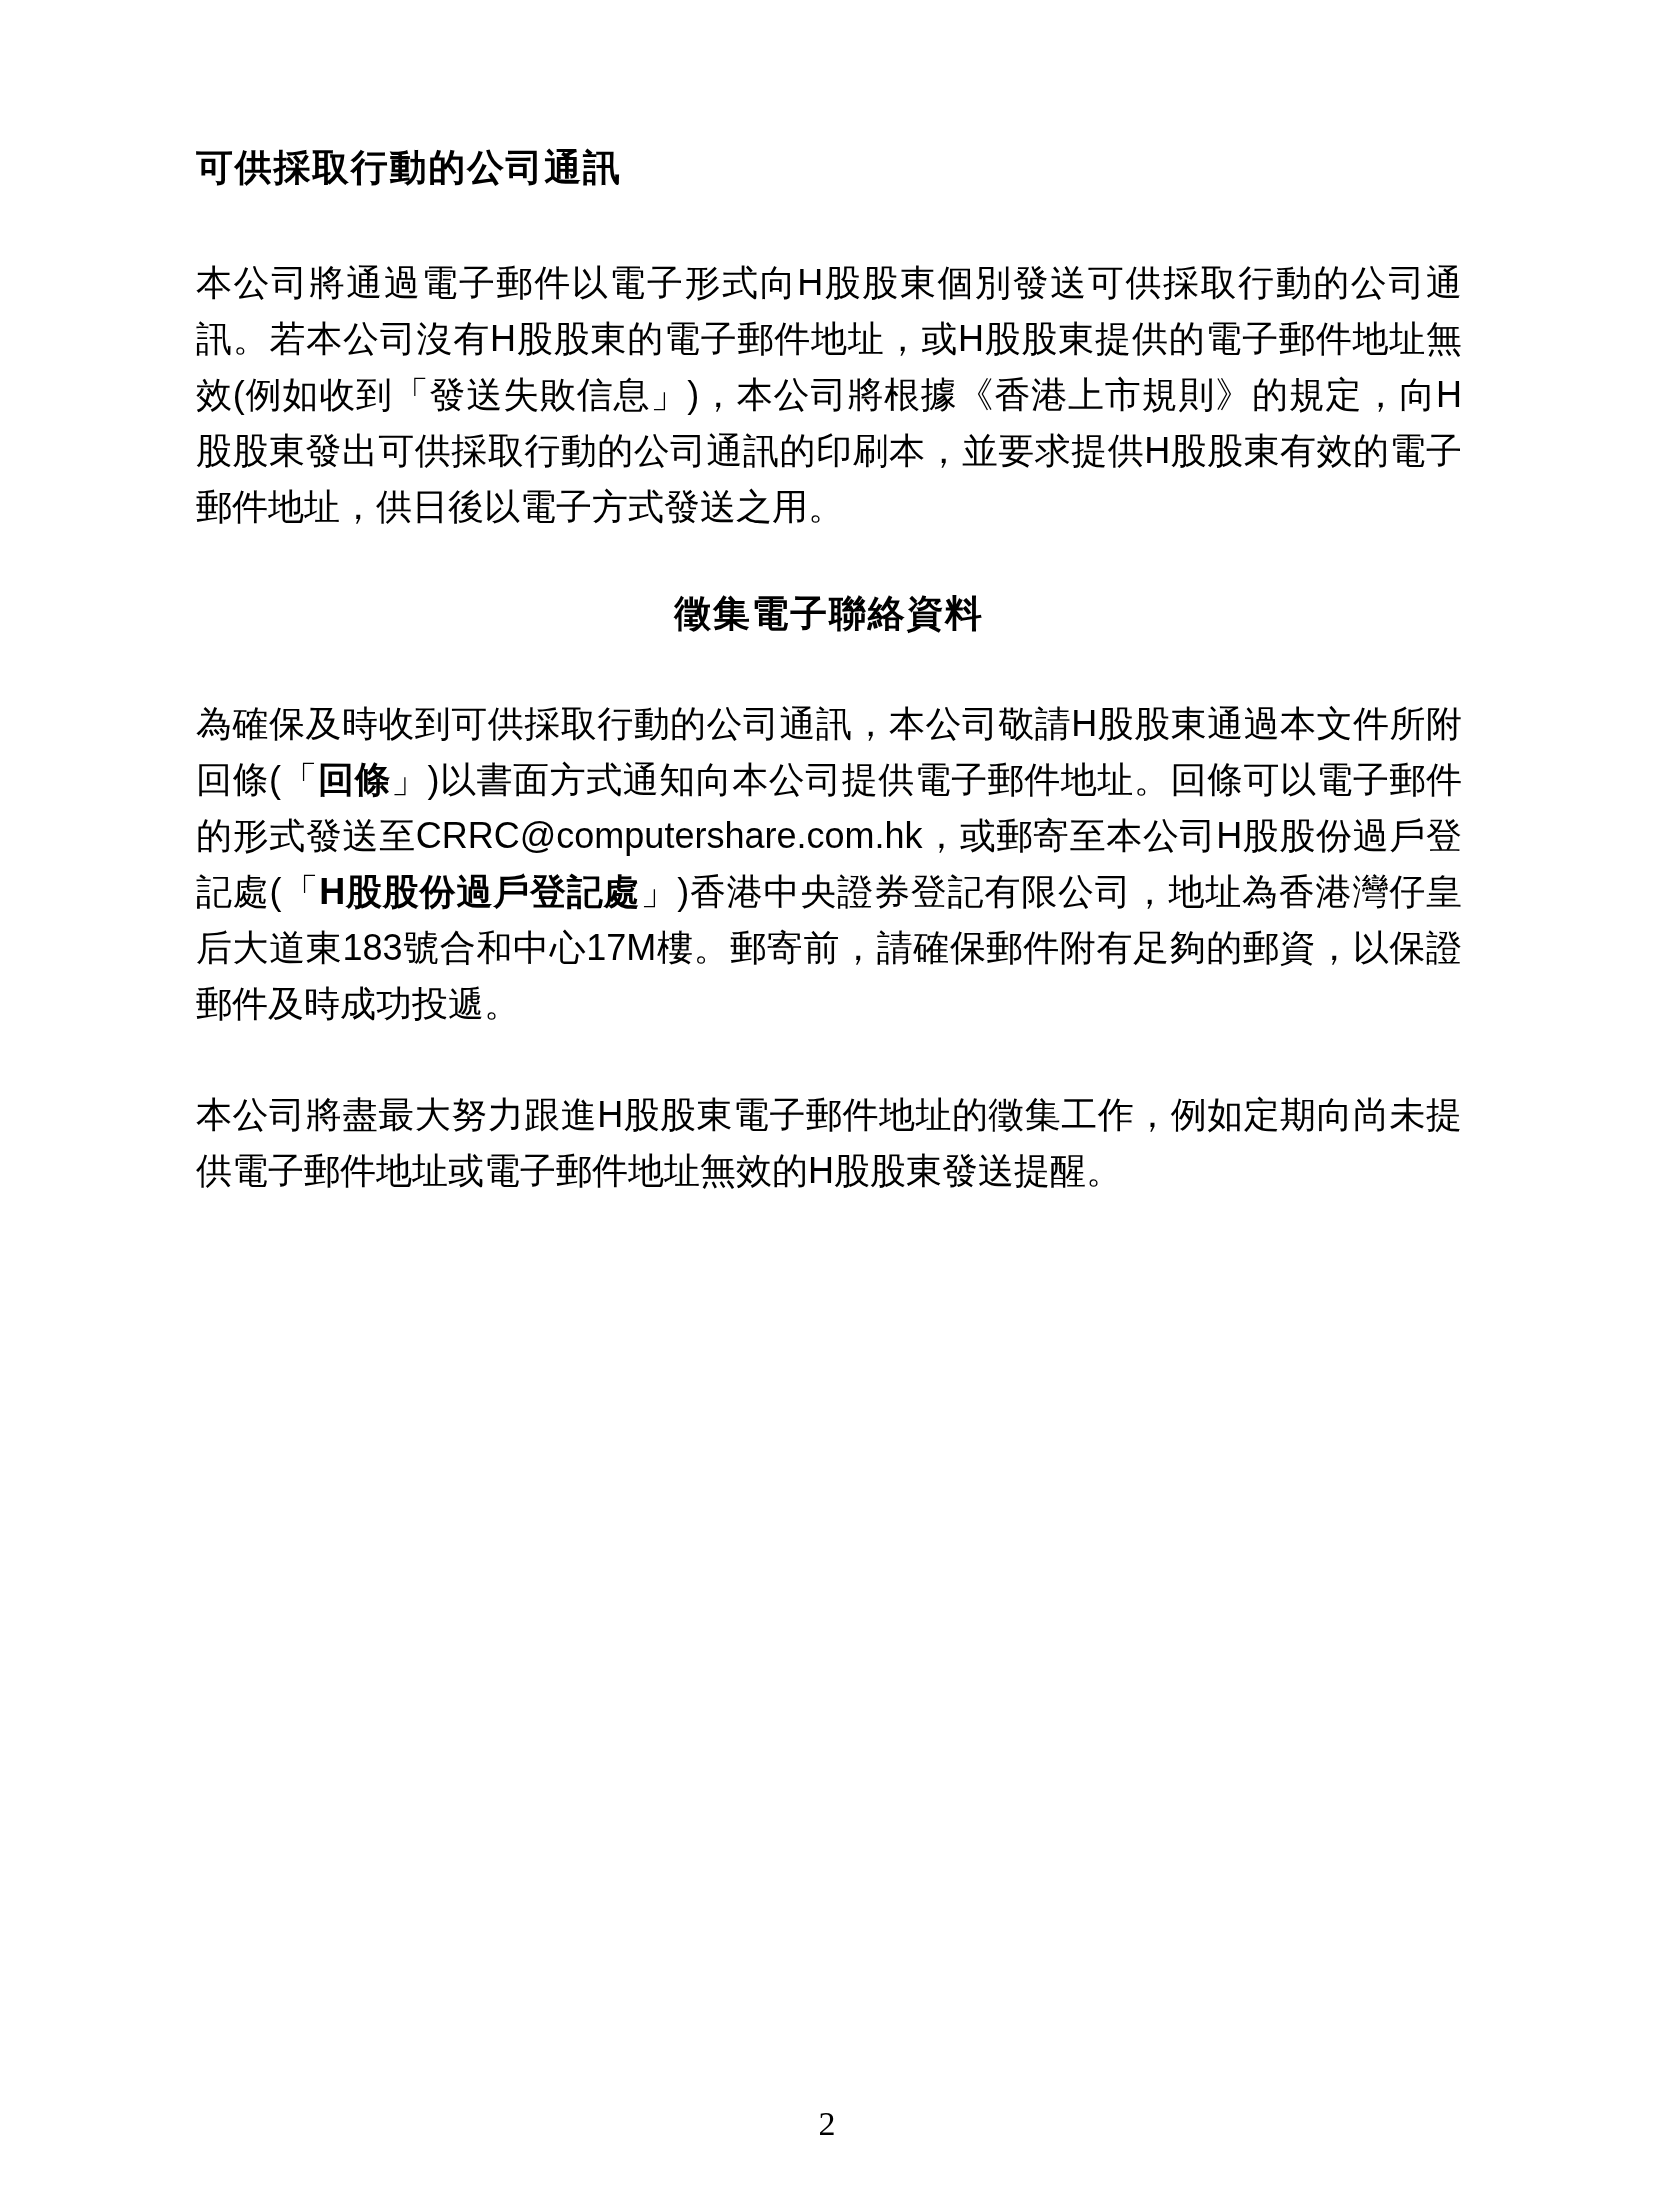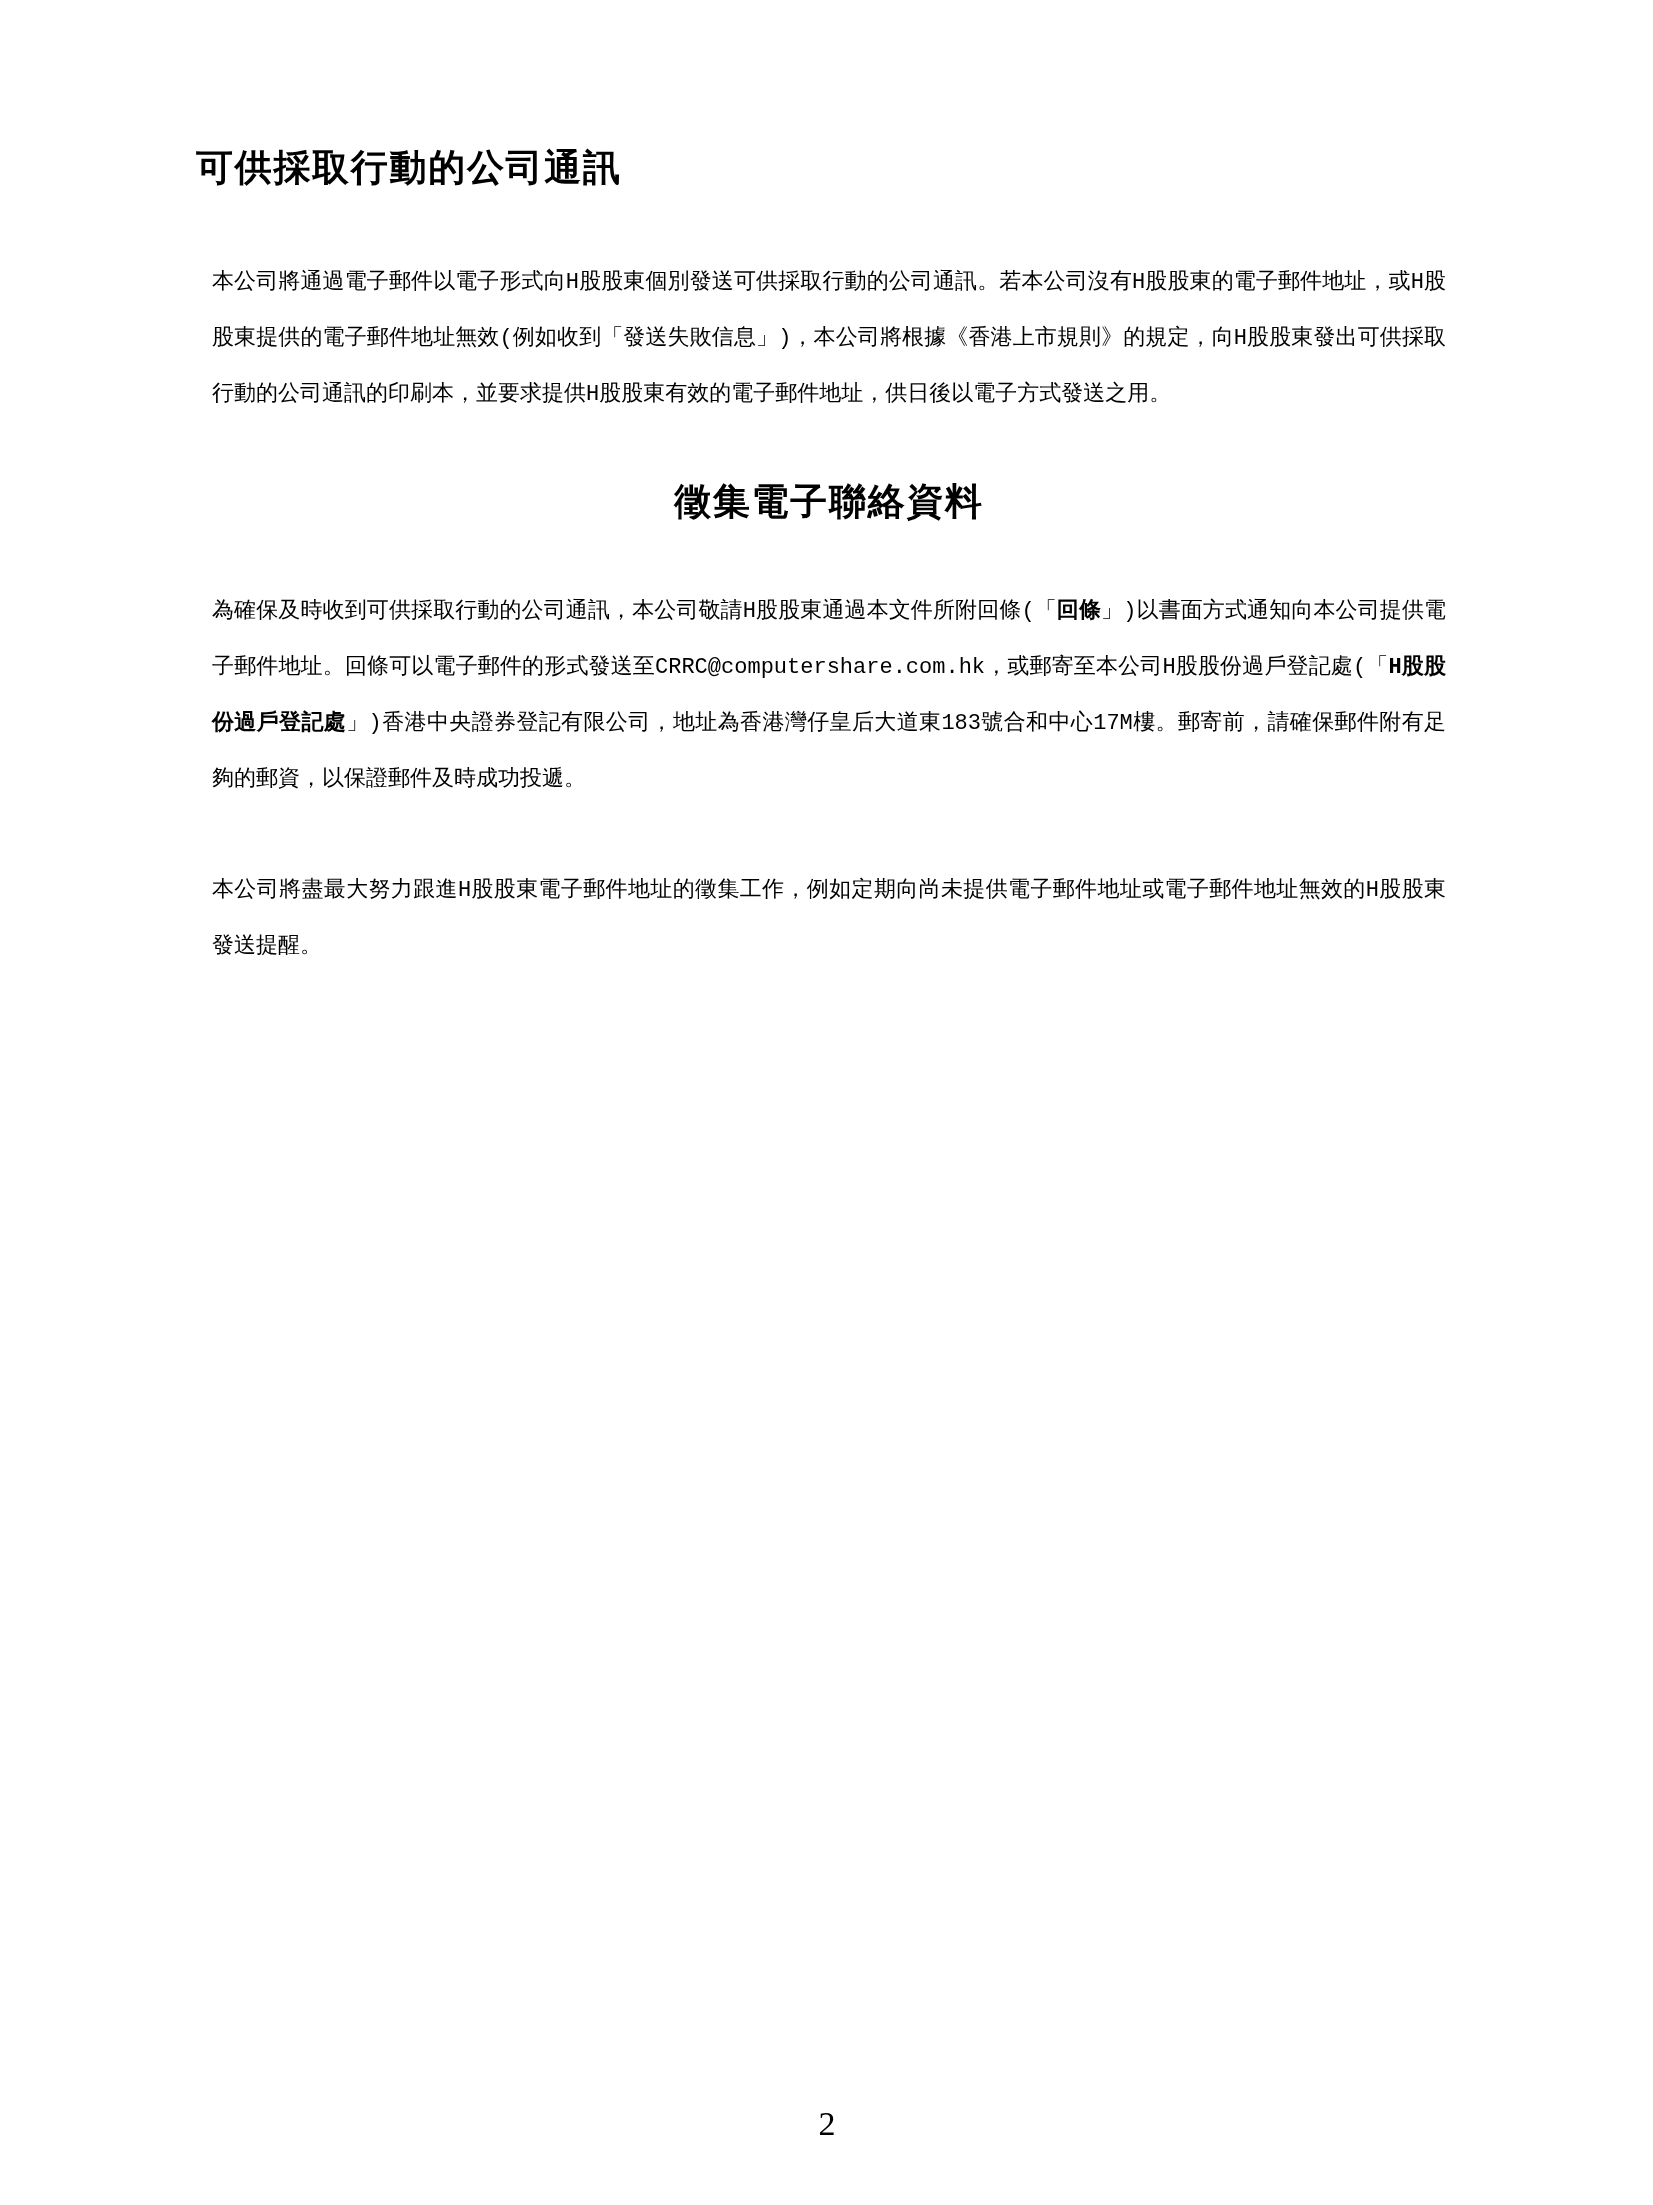--- a/index.html
+++ b/index.html
@@ -25,25 +25,25 @@
     font-family: "Liberation Sans", "DejaVu Sans", sans-serif;
     font-weight: bold;
     font-size: 37px;
     line-height: 1;
     letter-spacing: 1.7px;
     margin: 0;
   }
   .h1 { margin-top: 149px; }
   .h2 { margin-top: 60px; text-align: center; }
   .para {
-    font-family: Liberation Mono, monospace;
-    font-size: 22px;
+    font-family: Liberation Sans, sans-serif;
+    font-size: 36px;
     line-height: 56px;
     text-align: justify;
-    margin: 16px;
+    margin: 0;
   }
   .p1 { margin-top: 69px; }
   .p2 { margin-top: 54px; }
   .p3 { margin-top: 64px; }
   .p4 { margin-top: 55px; }
   .p5 { margin-top: 55px; }
   .bold-inline {
     font-weight: bold;
   }
   .page-number {

